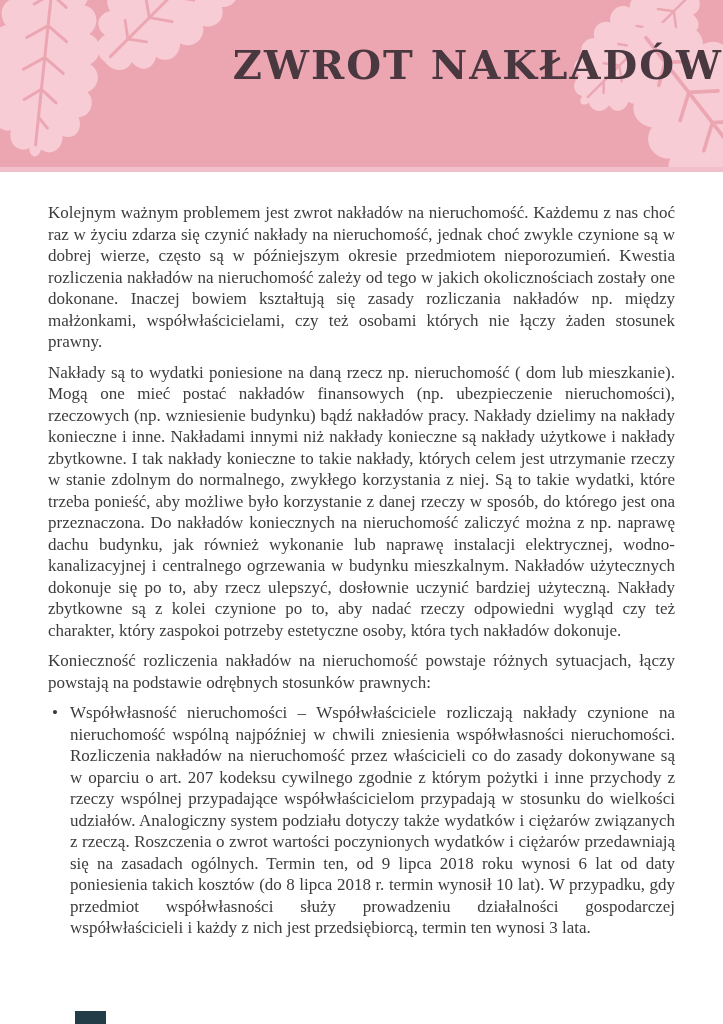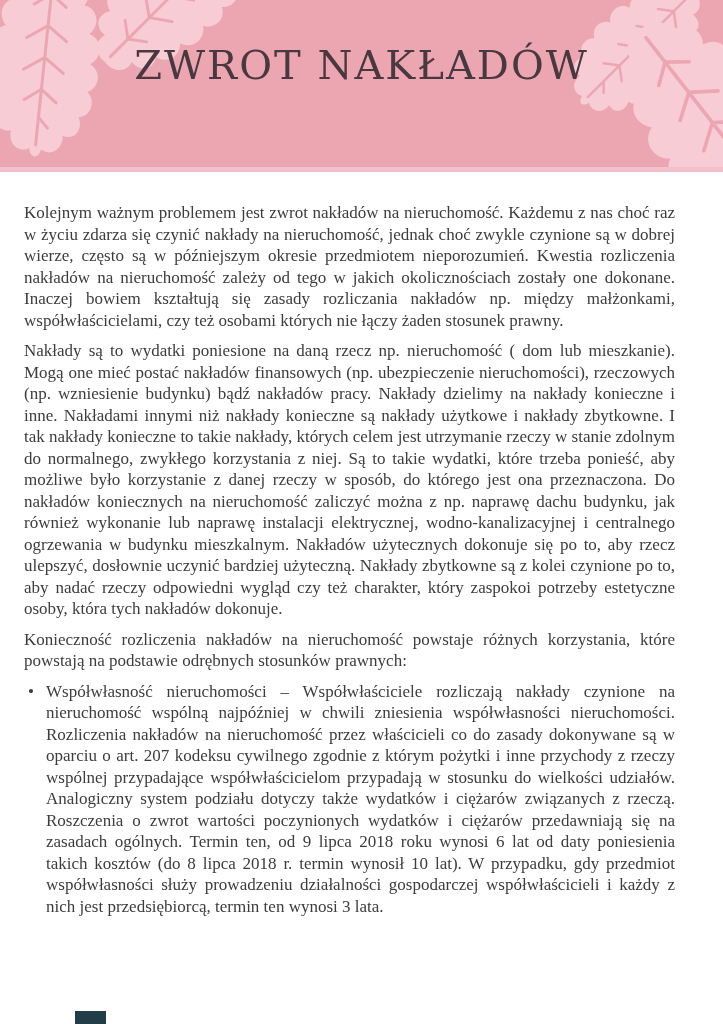--- a/index.html
+++ b/index.html
@@ -17,31 +17,31 @@
     width:723px;height:167px;
     background:#eca6b2;
     border-bottom:5px solid #f2c0ca;
     overflow:hidden;
   }
   .band svg{position:absolute;left:0;top:0;}
   .title-wrap{
     position:relative;
     z-index:2;
     padding-top:40px;
-    text-align:center;
+    text-align:right;
     color:#4a3840;
     font-family:"DejaVu Serif", serif;
-    font-weight:normal;
+    font-weight:bold;
     font-size:40px;
     line-height:50px;
     letter-spacing:2px;
   }
   
   .content{
-    padding:30px 48px 0 24px;
+    padding:30px 48px 0 48px;
     color:#3c3c3c;
     font-size:17px;
     line-height:21.5px;
     text-align:justify;
     hyphens:auto;
     -webkit-hyphens:auto;
   }
   .content p{margin:0 0 9px 0;}
   .bullet-list{margin:0;padding:0;list-style:none;}
   .bullet-item{display:flex;margin:0;}
@@ -87,21 +87,21 @@
     </svg>
 
     <div class="title-wrap">
       <div>ZWROT NAKŁADÓW</div>
     </div>
   </header>
 
   <main class="content">
     <p>Kolejnym ważnym problemem jest zwrot nakładów na nieruchomość. Każdemu z nas choć raz w życiu zdarza się czynić nakłady na nieruchomość, jednak choć zwykle czynione są w dobrej wierze, często są w późniejszym okresie przedmiotem nieporozumień. Kwestia rozliczenia nakładów na nieruchomość zależy od tego w jakich okolicznościach zostały one dokonane. Inaczej bowiem kształtują się zasady rozliczania nakładów np. między małżonkami, współwłaścicielami, czy też osobami których nie łączy żaden stosunek prawny.</p>
     <p>Nakłady są to wydatki poniesione na daną rzecz np. nieruchomość ( dom lub mieszkanie). Mogą one mieć postać nakładów finansowych (np. ubezpieczenie nieruchomości), rzeczowych (np. wzniesienie budynku) bądź nakładów pracy. Nakłady dzielimy na nakłady konieczne i inne. Nakładami innymi niż nakłady konieczne są nakłady użytkowe i nakłady zbytkowne. I tak nakłady konieczne to takie nakłady, których celem jest utrzymanie rzeczy w stanie zdolnym do normalnego, zwykłego korzystania z niej. Są to takie wydatki, które trzeba ponieść, aby możliwe było korzystanie z danej rzeczy w sposób, do którego jest ona przeznaczona. Do nakładów koniecznych na nieruchomość zaliczyć można z np. naprawę dachu budynku, jak również wykonanie lub naprawę instalacji elektrycznej, wodno-kanalizacyjnej i centralnego ogrzewania w budynku mieszkalnym. Nakładów użytecznych dokonuje się po to, aby rzecz ulepszyć, dosłownie uczynić bardziej użyteczną. Nakłady zbytkowne są z kolei czynione po to, aby nadać rzeczy odpowiedni wygląd czy też charakter, który zaspokoi potrzeby estetyczne osoby, która tych nakładów dokonuje.</p>
-    <p>Konieczność rozliczenia nakładów na nieruchomość powstaje różnych korzystania, które powstają na podstawie odrębnych stosunków prawnych:</p>
+    <p>Konieczność rozliczenia nakładów na nieruchomość powstaje różnych sytuacjach, łączy powstają na podstawie odrębnych stosunków prawnych:</p>
 
     <ul class="bullet-list">
       <li class="bullet-item">
         <span class="bullet-marker">•</span>
         <span class="bullet-body"><strong>Współwłasność nieruchomości</strong><span> – </span><span>Współwłaściciele rozliczają nakłady czynione na nieruchomość wspólną najpóźniej w chwili zniesienia współwłasności nieruchomości. Rozliczenia nakładów na nieruchomość przez właścicieli co do zasady dokonywane są w oparciu o art. 207 kodeksu cywilnego zgodnie z którym pożytki i inne przychody z rzeczy wspólnej przypadające współwłaścicielom przypadają w stosunku do wielkości udziałów. Analogiczny system podziału dotyczy także wydatków i ciężarów związanych z rzeczą. Roszczenia o zwrot wartości poczynionych wydatków i ciężarów przedawniają się na zasadach ogólnych. Termin ten, od 9 lipca 2018 roku wynosi 6 lat od daty poniesienia takich kosztów (do 8 lipca 2018 r. termin wynosił 10 lat). W przypadku, gdy przedmiot współwłasności służy prowadzeniu działalności gospodarczej współwłaścicieli i każdy z nich jest przedsiębiorcą, termin ten wynosi 3 lata.</span></span>
       </li>
     </ul>
   </main>
 
   <div class="footer-tab"></div>

